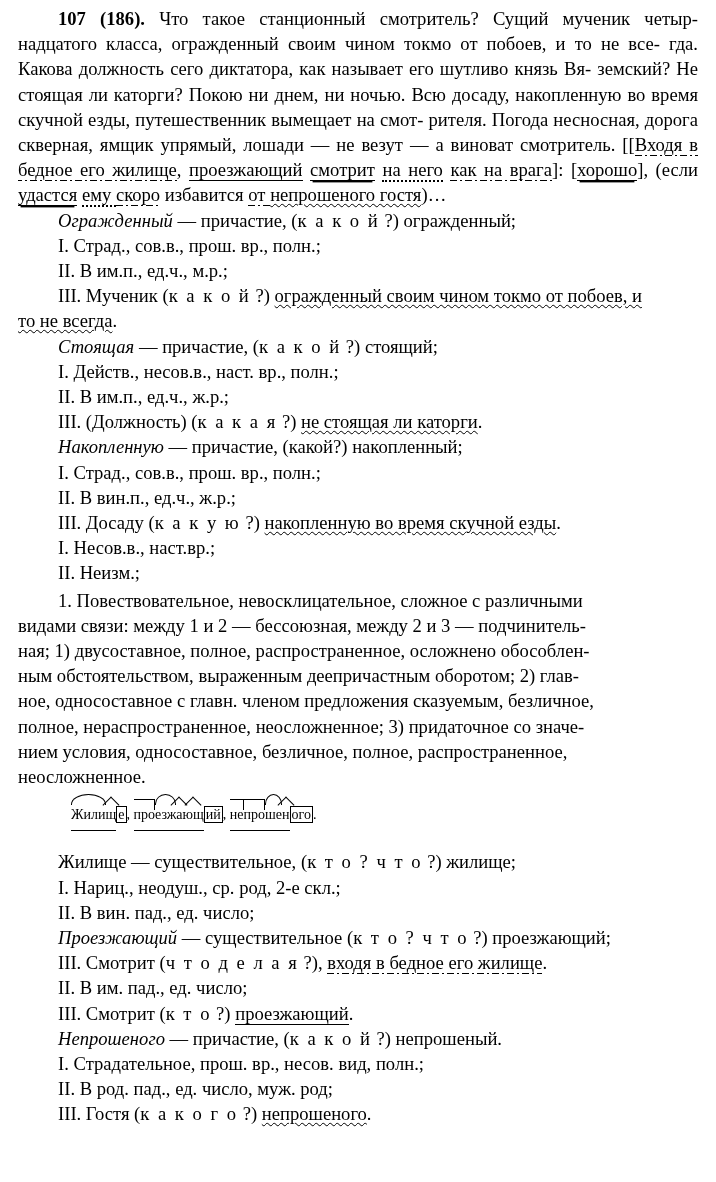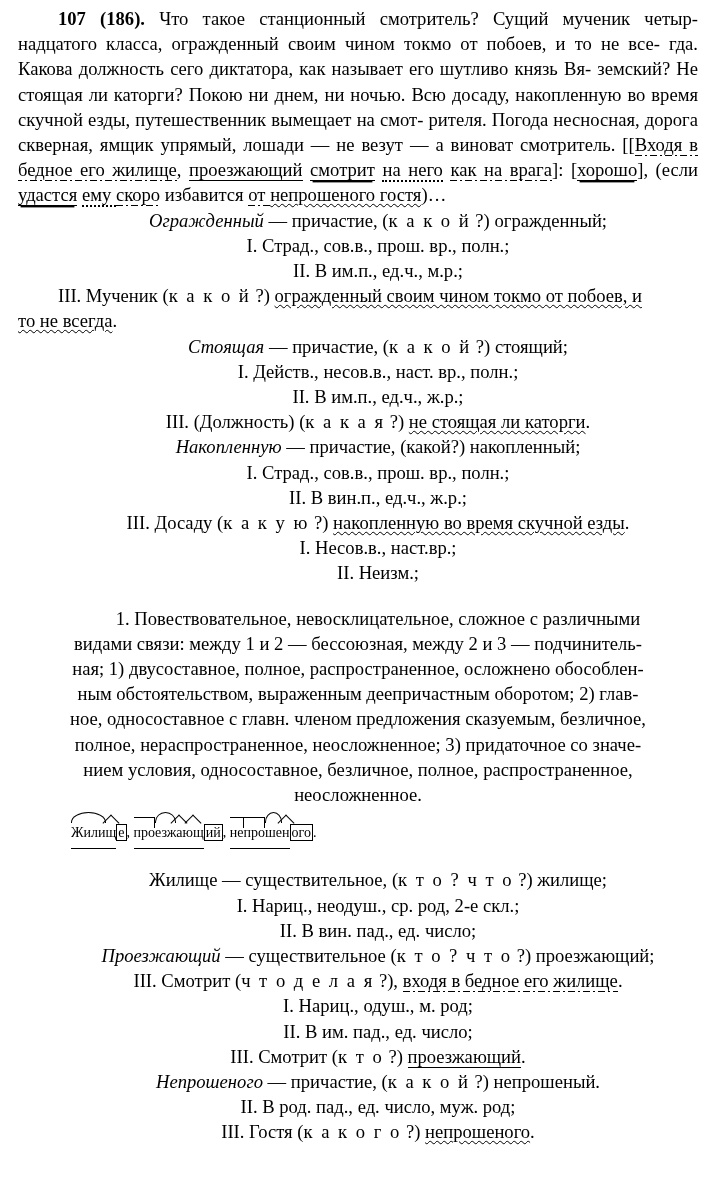--- a/index.html
+++ b/index.html
@@ -37,21 +37,20 @@
     text-justify: inter-word;
     margin: 0;
     hyphens: manual;
   }
   .para.indent { text-indent: 40px; }
   .line {
     font-size: 18.6px;
     line-height: 25.2px;
     white-space: nowrap;
     margin: 0;
-    text-align: center;
   }
   .line.ind { padding-left: 40px; }
   .hang { font-size: 18.6px; line-height: 25.2px; margin: 0; }
 
   .num { font-weight: bold; }
   .hw { font-style: italic; }
   .sp { letter-spacing: 2.0px; }
 
   
   .u-subj {            
@@ -192,21 +191,21 @@
     </div>
     <div class="line ind">I. Страд., сов.в., прош. вр., полн.;</div>
     <div class="line ind">II. В вин.п., ед.ч., ж.р.;</div>
     <div class="line ind">
       <span>III. Досаду (</span><span class="sp">к а к у ю</span><span> ?) </span><span class="u-attr">накопленную во время скучной езды</span><span>.</span>
     </div>
 
     <div class="line ind">I. Несов.в., наст.вр.;</div>
     <div class="line ind">II. Неизм.;</div>
 
-    <div style="margin-top:20px;">
+    <div style="margin-top:2px;">
       <div class="line ind">1.  Повествовательное,  невосклицательное,  сложное  с  различными</div>
       <div class="line">видами связи: между 1 и 2 — бессоюзная, между 2 и 3 — подчинитель-</div>
       <div class="line">ная; 1) двусоставное, полное, распространенное, осложнено обособлен-</div>
       <div class="line">ным обстоятельством, выраженным деепричастным оборотом; 2) глав-</div>
       <div class="line">ное, односоставное с главн. членом предложения сказуемым, безличное,</div>
       <div class="line">полное, нераспространенное, неосложненное; 3) придаточное со значе-</div>
       <div class="line">нием  условия,  односоставное,  безличное,  полное,  распространенное,</div>
       <div class="line">неосложненное.</div>
     </div>
 
@@ -219,28 +218,28 @@
     </div>
     <div class="line ind">I. Нариц., неодуш., ср. род, 2-е скл.;</div>
     <div class="line ind">II. В вин. пад., ед. число;</div>
     <div class="line ind">
       <span class="hw">Проезжающий</span><span> — </span><span>существительное (</span><span class="sp">к т о ?   ч т о</span><span> ?) проезжающий;</span>
     </div>
 
     <div class="line ind">
       <span>III. Смотрит (</span><span class="sp">ч т о   д е л а я</span><span> ?), </span><span class="u-adv">входя в бедное его жилище</span><span>.</span>
     </div>
-    <div class="line ind">I. Нариц., одуш., м. род;</div>
     <div class="line ind">II. В им. пад., ед. число;</div>
     <div class="line ind">
       <span>III. Смотрит (</span><span class="sp">к т о</span><span> ?) </span><span class="u-subj">проезжающий</span><span>.</span>
     </div>
 
     <div class="line ind">
       <span class="hw">Непрошеного</span><span> — </span><span>причастие, (</span><span class="sp">к а к о й</span><span> ?) непрошеный.</span>
     </div>
+    <div class="line ind">I. Страдательное, прош. вр., несов. вид, полн.;</div>
     <div class="line ind">II. В род. пад., ед. число, муж. род;</div>
     <div class="line ind">
       <span>III. Гостя (</span><span class="sp">к а к о г о</span><span> ?) </span><span class="u-attr">непрошеного</span><span>.</span>
     </div>
 
   </div>
 </div>
 
 </body></html>

